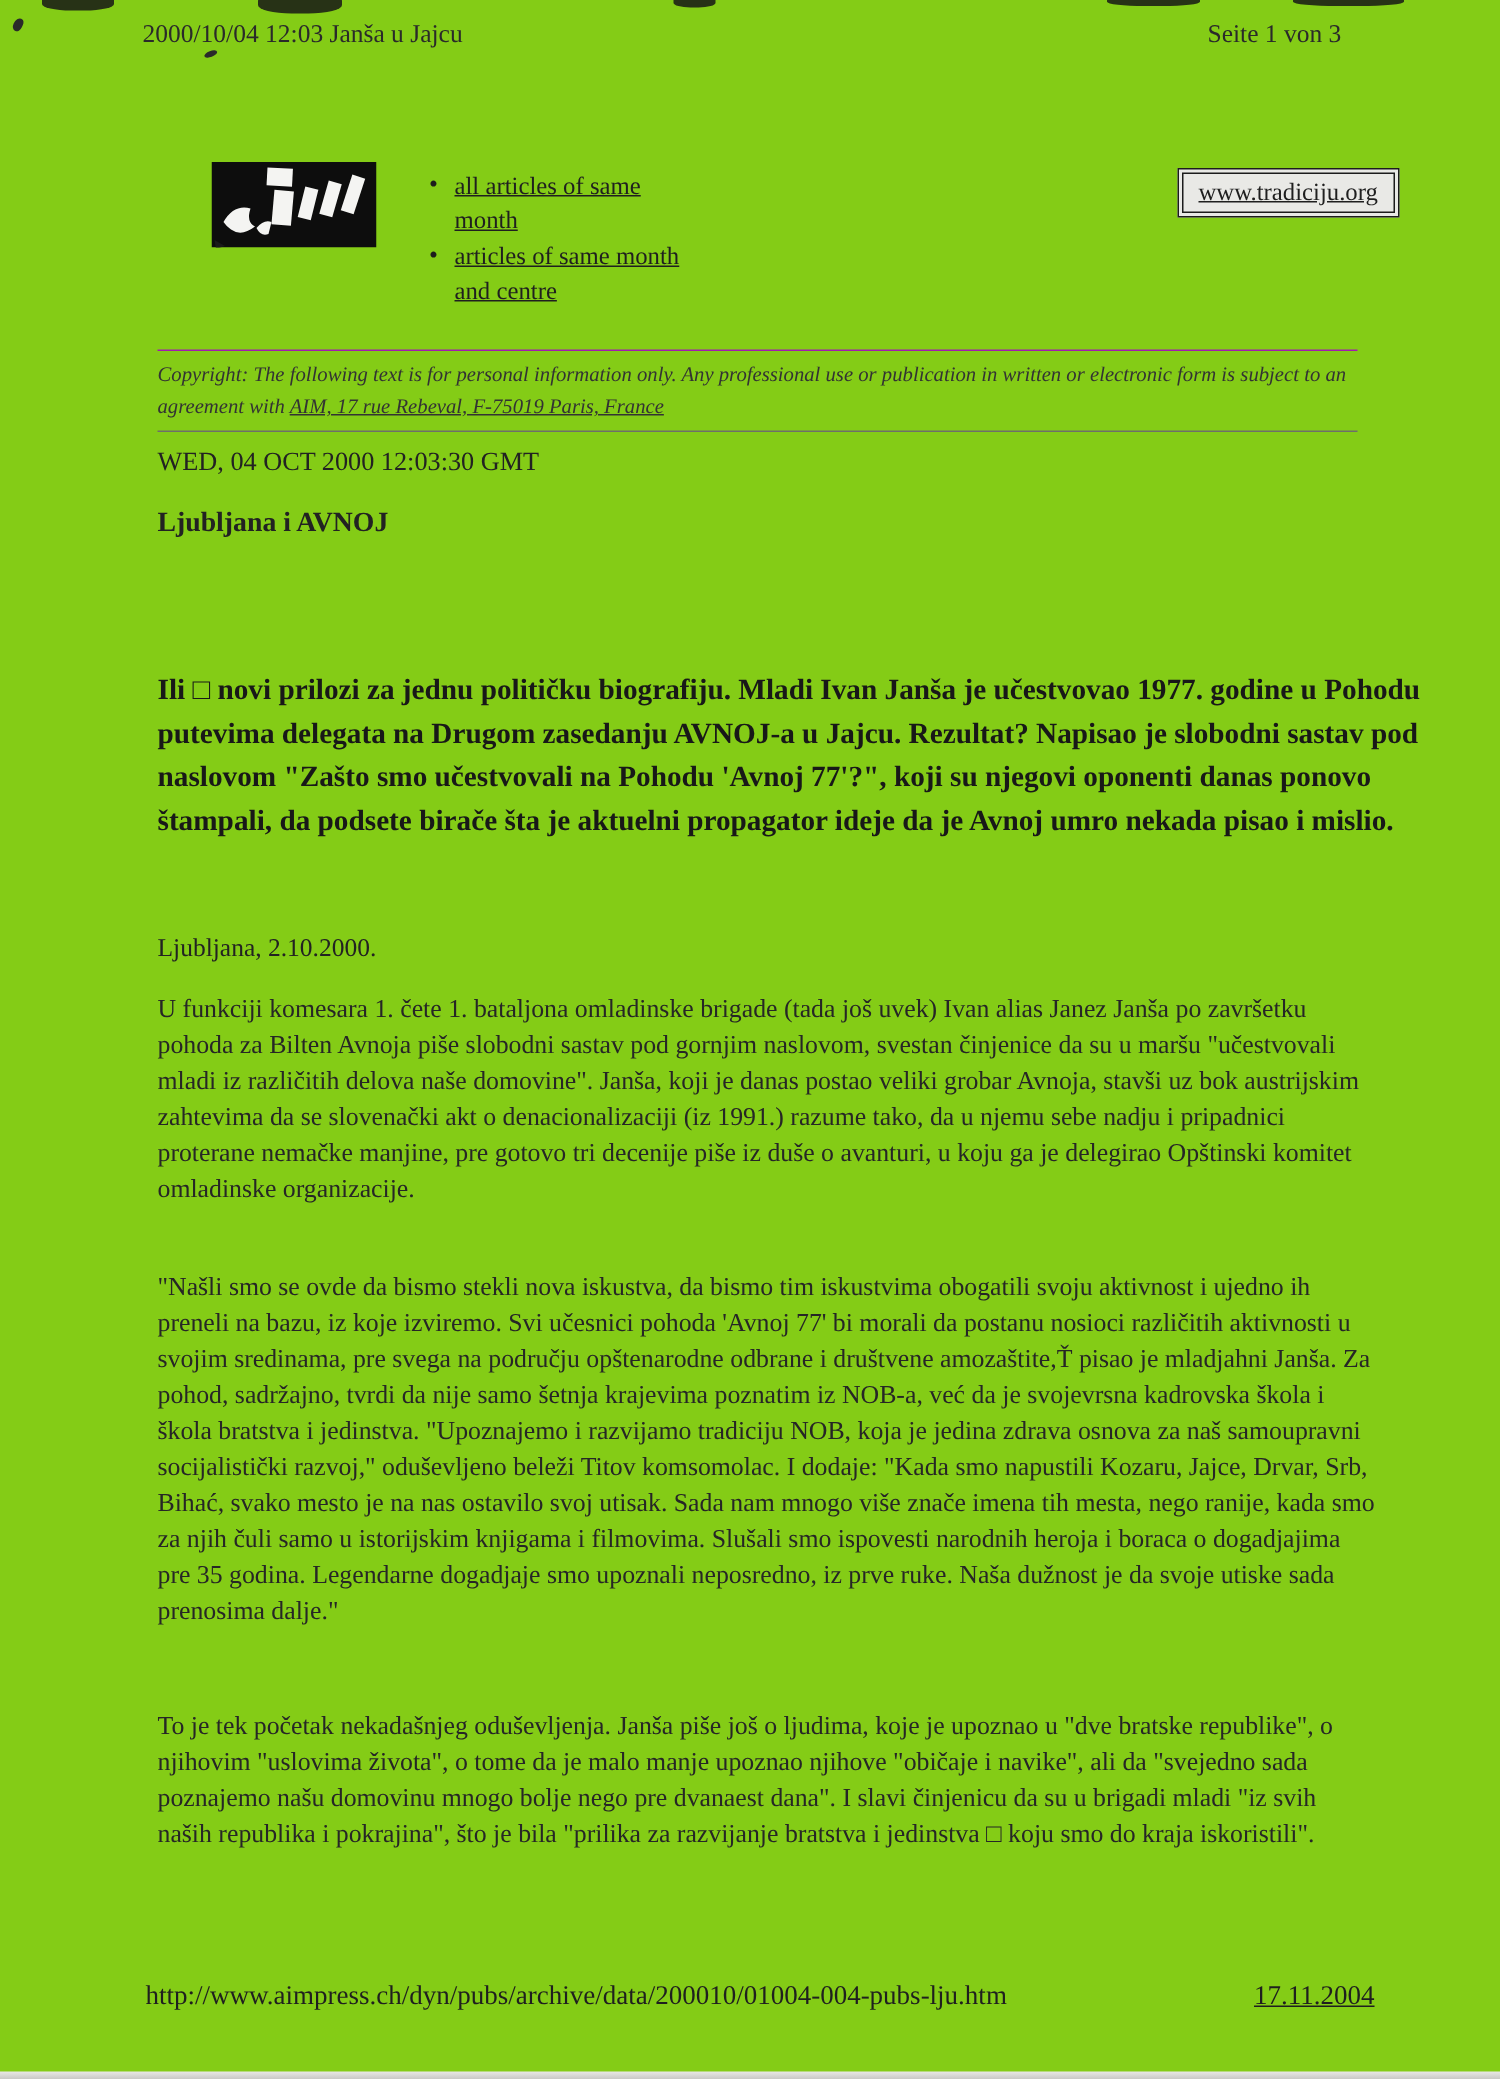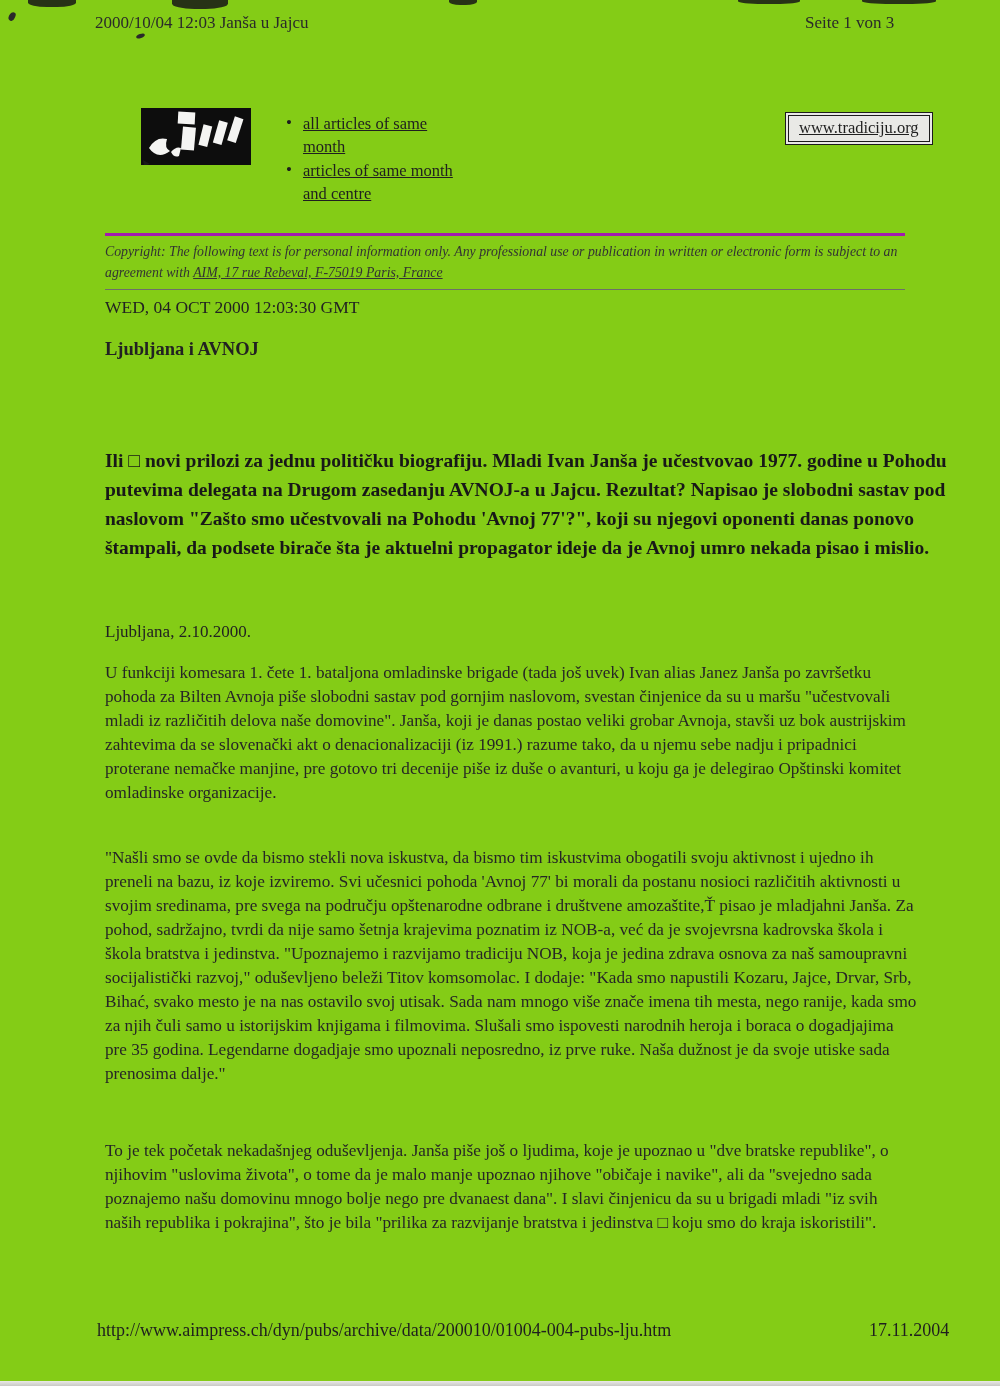--- a/index.html
+++ b/index.html
@@ -27,38 +27,38 @@
   .col2{left:458px;width:168px;}
   .col3{left:633px;width:130px;}
   .sitebox{
     position:absolute;left:757px;top:7px;border:4px double #1c1c1c;
     padding:2px 10px 3px 10px;font-size:16.5px;background:#e9e9e6;
   }
   .sitebox span{text-decoration:underline;color:#1f1f1f;cursor:pointer;}
   
   .copy{
     position:absolute;left:105px;top:233px;width:800px;
-    border-top:3px solid #a21caf;border-bottom:1px solid #6e6e6a;
+    border-top:1px solid #a21caf;border-bottom:1px solid #6e6e6a;
     padding:5px 0 6px 0;font-style:italic;font-size:13.8px;line-height:21px;color:#333;
   }
   .copy .u{text-decoration:underline;cursor:pointer;}
   
   .timestamp{position:absolute;left:105px;top:297px;font-size:17.5px;}
   .kicker{position:absolute;left:105px;top:339px;font-size:18.5px;font-weight:bold;}
   .title{position:absolute;left:104px;top:378px;font-size:30px;font-weight:bold;color:#111;margin:0;}
   .lead{position:absolute;left:105px;top:446px;width:845px;font-size:19.5px;font-weight:bold;line-height:29px;color:#181818;}
   .dateline{position:absolute;left:105px;top:622px;font-size:17px;}
   .body-p{position:absolute;left:105px;width:812px;font-size:17.2px;line-height:24px;color:#262626;}
   .p1{top:661px;}
   .p2{top:846px;}
   .p3{top:1139px;}
   
   .ftr{position:absolute;top:1320px;left:0;width:1000px;font-size:18px;color:#1f1f1f;}
   .ftr .url{position:absolute;left:97px;top:0;white-space:nowrap;}
-  .ftr .date{position:absolute;left:869px;top:0;white-space:nowrap;}
+  .ftr .date{position:absolute;left:836px;top:0;white-space:nowrap;text-decoration:underline;}
 </style>
 </head>
 <body>
 
 <div class="page">
 
   <div class="blob" style="left:28px;top:-4px;width:48px;height:11px;"></div>
   <div class="blob" style="left:172px;top:-5px;width:56px;height:14px;"></div>
   <div class="blob" style="left:449px;top:-3px;width:28px;height:8px;"></div>
   <div class="blob" style="left:738px;top:-3px;width:62px;height:7px;"></div>

